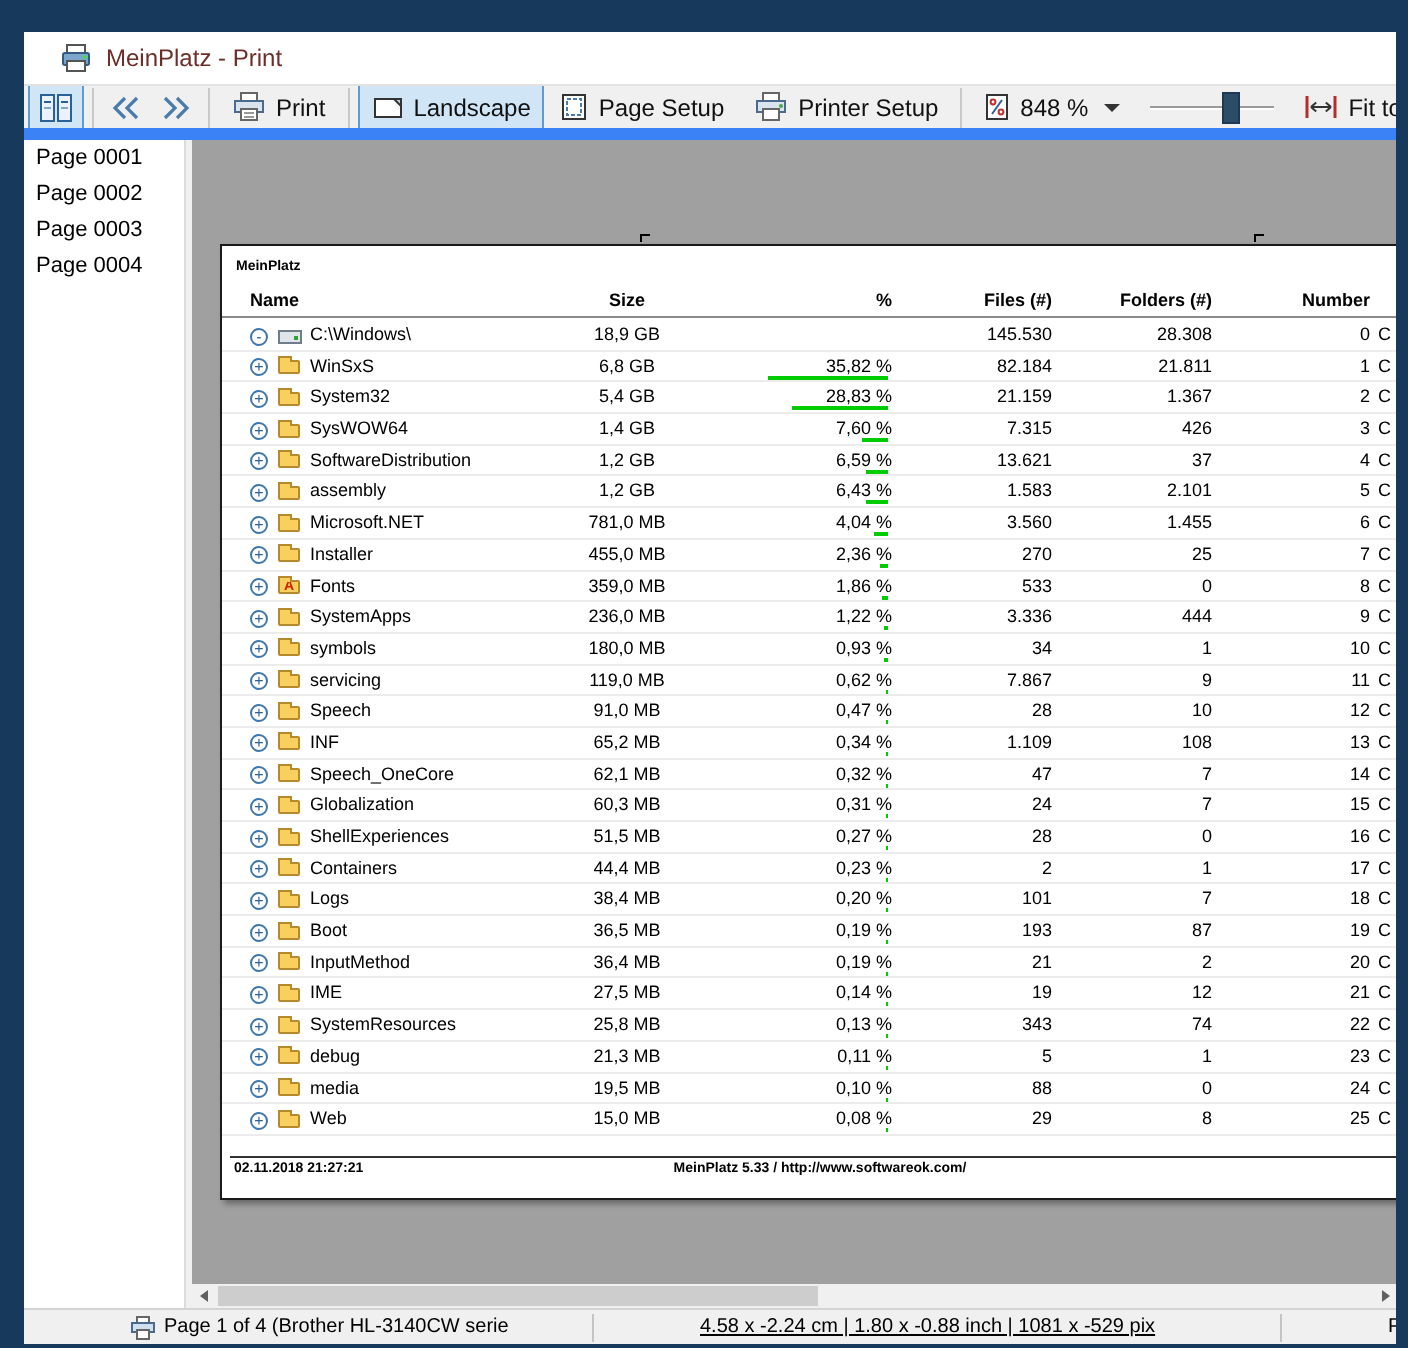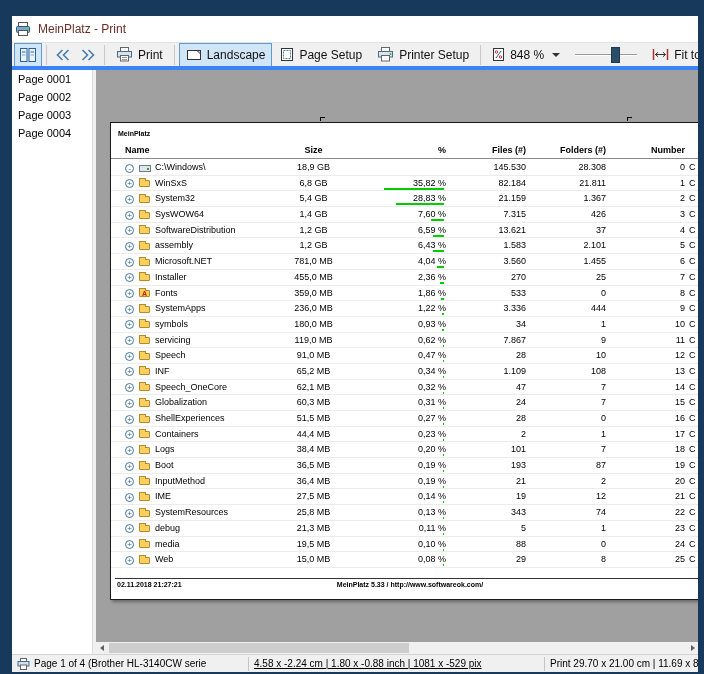--- a/index.html
+++ b/index.html
@@ -2,25 +2,25 @@
 <html><head>
 <meta charset="utf-8">
 <style>
   * { margin:0; padding:0; box-sizing:border-box; }
   html,body { width:704px; height:674px; overflow:hidden; }
   body { background:#17395c; position:relative; font-family:"Liberation Sans", sans-serif; }
 
   .window { position:absolute; left:12px; top:16px; width:686px; height:656px; background:#f0f0f0; overflow:hidden; }
 
   
-  .titlebar { height:26px; background:#ffffff; display:flex; align-items:center; padding-left:3px; gap:7px; }
+  .titlebar { height:26px; background:#ffffff; display:flex; align-items:center; padding-left:18px; gap:7px; }
   .titlebar .title { font-size:12px; color:#6b2e28; }
 
   
-  .toolbar { height:28px; background:#f0f0f0; border-top:1px solid #e2e2e2; border-bottom:4px solid #3b82f6;
+  .toolbar { height:28px; background:#f0f0f0; border-top:1px solid #e2e2e2; border-bottom:6px solid #3b82f6;
              display:flex; align-items:center; padding:0 2px; gap:1px; font-size:12px; color:#111;
              white-space:nowrap; overflow:hidden; }
   .tbtn { height:24px; display:flex; align-items:center; gap:5px; padding:0 6px;
           background:transparent; border:1px solid transparent; font:inherit; color:#111; cursor:default; flex:0 0 auto; }
   .tbtn.icon-only { padding:0 4px; }
   .tbtn.pressed { background:#d0e6f7; border-color:#5e9bd1; }
   .tsep { width:1px; height:20px; background:#c9c9c9; margin:0 3px; flex:0 0 auto; }
   .caret { width:0; height:0; border-left:4px solid transparent; border-right:4px solid transparent; border-top:4px solid #333; margin-left:3px; }
   .slider { position:relative; width:66px; height:24px; margin:0 5px; flex:0 0 auto; }
   .slider-track { position:absolute; left:2px; right:2px; top:11px; height:2px; background:#9a9a9a; border-bottom:1px solid #fff; }
@@ -81,21 +81,21 @@
   .harrow.right { right:0; }
   .harrow.left::before { content:""; position:absolute; left:4px; top:3px; border-top:3px solid transparent;
         border-bottom:3px solid transparent; border-right:4px solid #606060; }
   .harrow.right::before { content:""; position:absolute; left:5px; top:3px; border-top:3px solid transparent;
         border-bottom:3px solid transparent; border-left:4px solid #606060; }
   .hthumb { position:absolute; left:13px; top:1px; width:300px; height:10px; background:#cdcdcd; }
 
   
   .statusbar { position:absolute; left:0; right:0; bottom:0; height:18px; background:#f0f0f0; border-top:1px solid #d4d4d4;
                display:flex; align-items:center; font-size:10px; color:#000; overflow:hidden; }
-  .ssec { height:100%; display:flex; align-items:center; gap:4px; padding:0 5px; white-space:nowrap; overflow:hidden; }
+  .ssec { height:100%; display:flex; align-items:center; gap:4px; padding:0 5px; white-space:nowrap; overflow:hidden;margin-left:48px; }
   .s1 { width:236px; flex:0 0 auto; }
   .s2 { width:295px; flex:0 0 auto;text-decoration:underline; }
   .s3 { flex:1 1 auto; }
   .sdiv { width:1px; height:14px; background:#c4c4c4; flex:0 0 auto; }
 
   svg { display:block; }
 </style>
 </head>
 <body>
 

